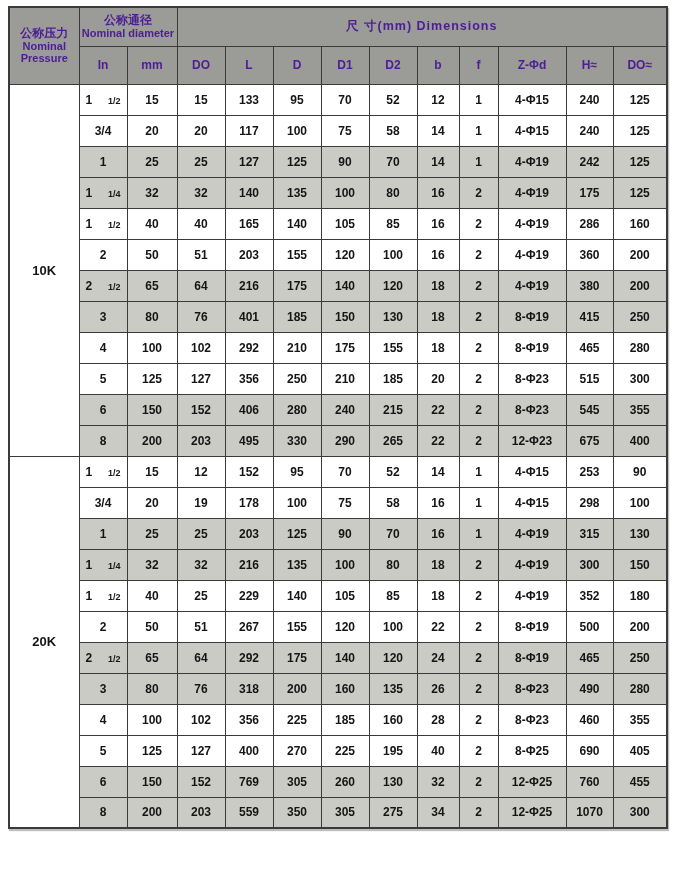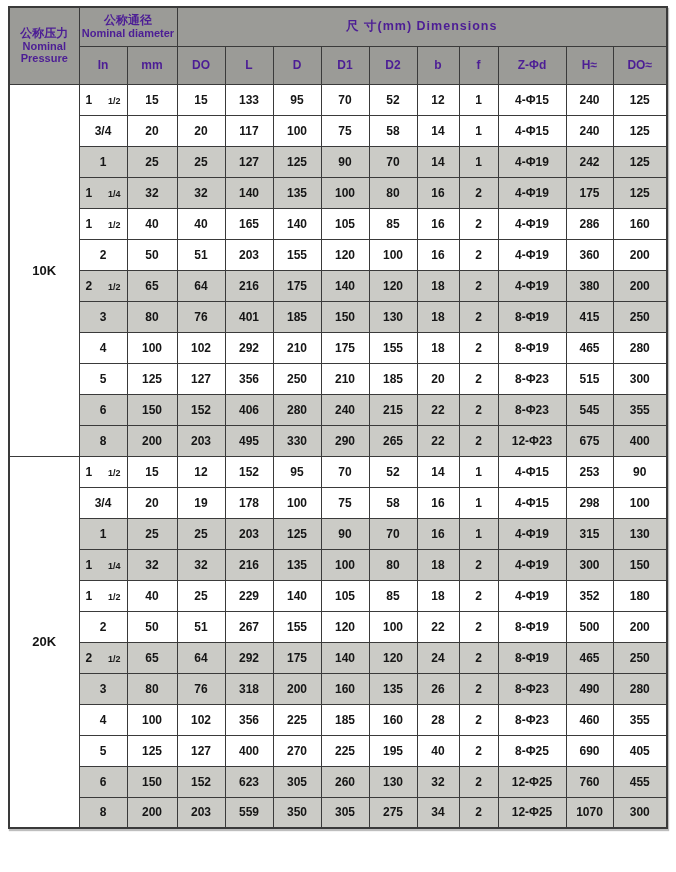--- a/index.html
+++ b/index.html
@@ -434,21 +434,21 @@
           <td>40</td>
           <td>2</td>
           <td>8-Φ25</td>
           <td>690</td>
           <td>405</td>
         </tr>
         <tr class="shaded">
           <td><span>6</span></td>
           <td>150</td>
           <td>152</td>
-          <td>623</td>
+          <td>769</td>
           <td>305</td>
           <td>260</td>
           <td>130</td>
           <td>32</td>
           <td>2</td>
           <td>12-Φ25</td>
           <td>760</td>
           <td>455</td>
         </tr>
         <tr class="shaded">

